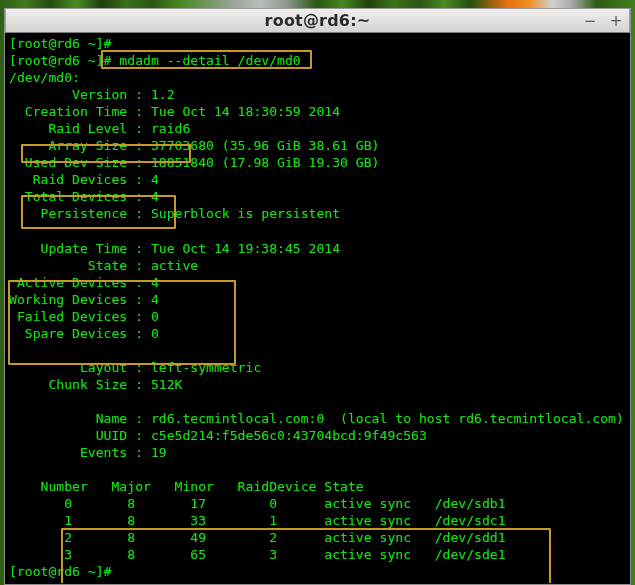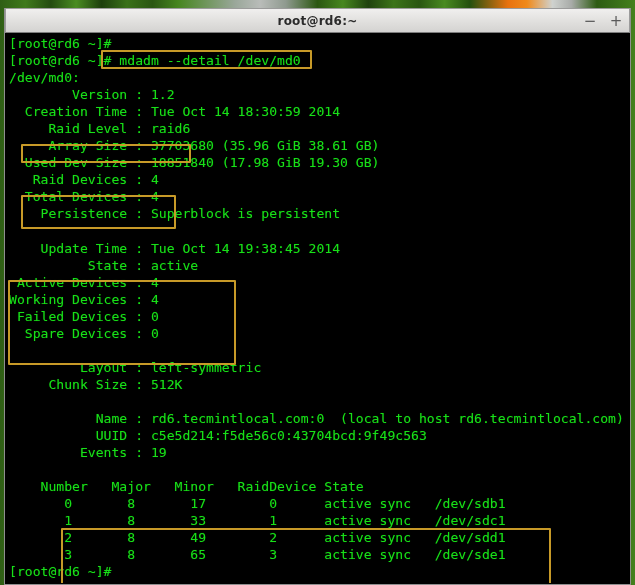--- a/index.html
+++ b/index.html
@@ -50,21 +50,21 @@
     background: linear-gradient(180deg, #f0efee 0%, #e2e1df 50%, #d4d3d1 100%);
     border: 1px solid #9b9b9b;
     border-bottom: 1px solid #7d7d7d;
     box-sizing: border-box;
     display: flex;
     align-items: center;
     justify-content: center;
   }
   #titlebar-text {
     font-family: "DejaVu Sans", "Liberation Sans", sans-serif;
-    font-size: 12px;
+    font-size: 16px;
     font-weight: bold;
     color: #2b2b2b;
     letter-spacing: 0.2px;
   }
   .win-btns {
     position: absolute;
     right: 6px;
     top: 0;
     height: 25px;
     display: flex;

